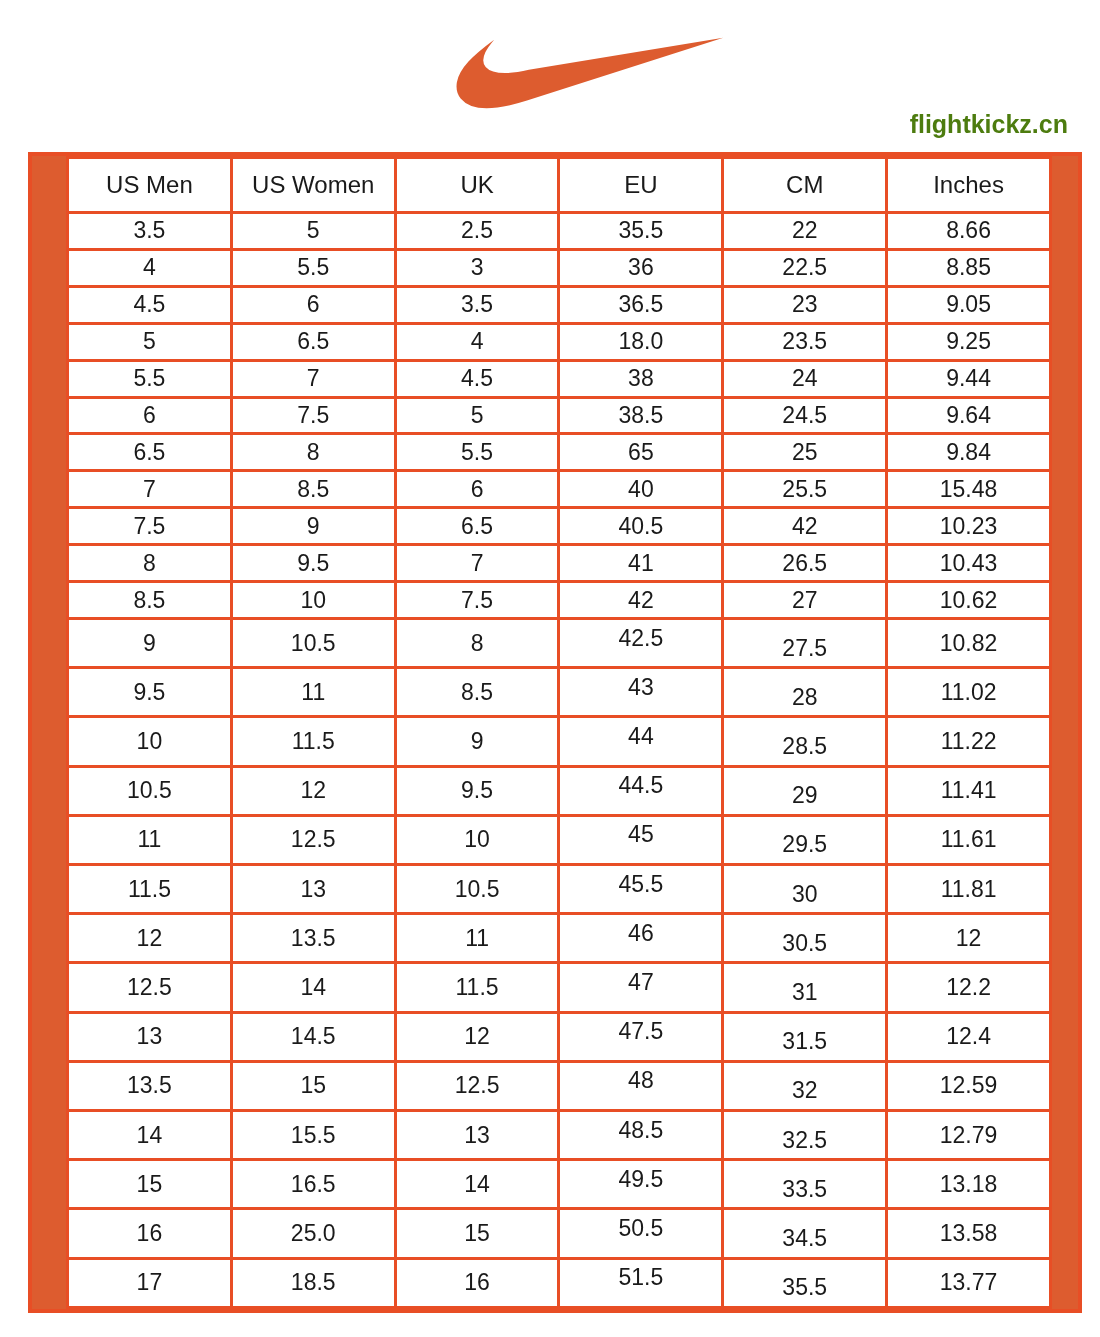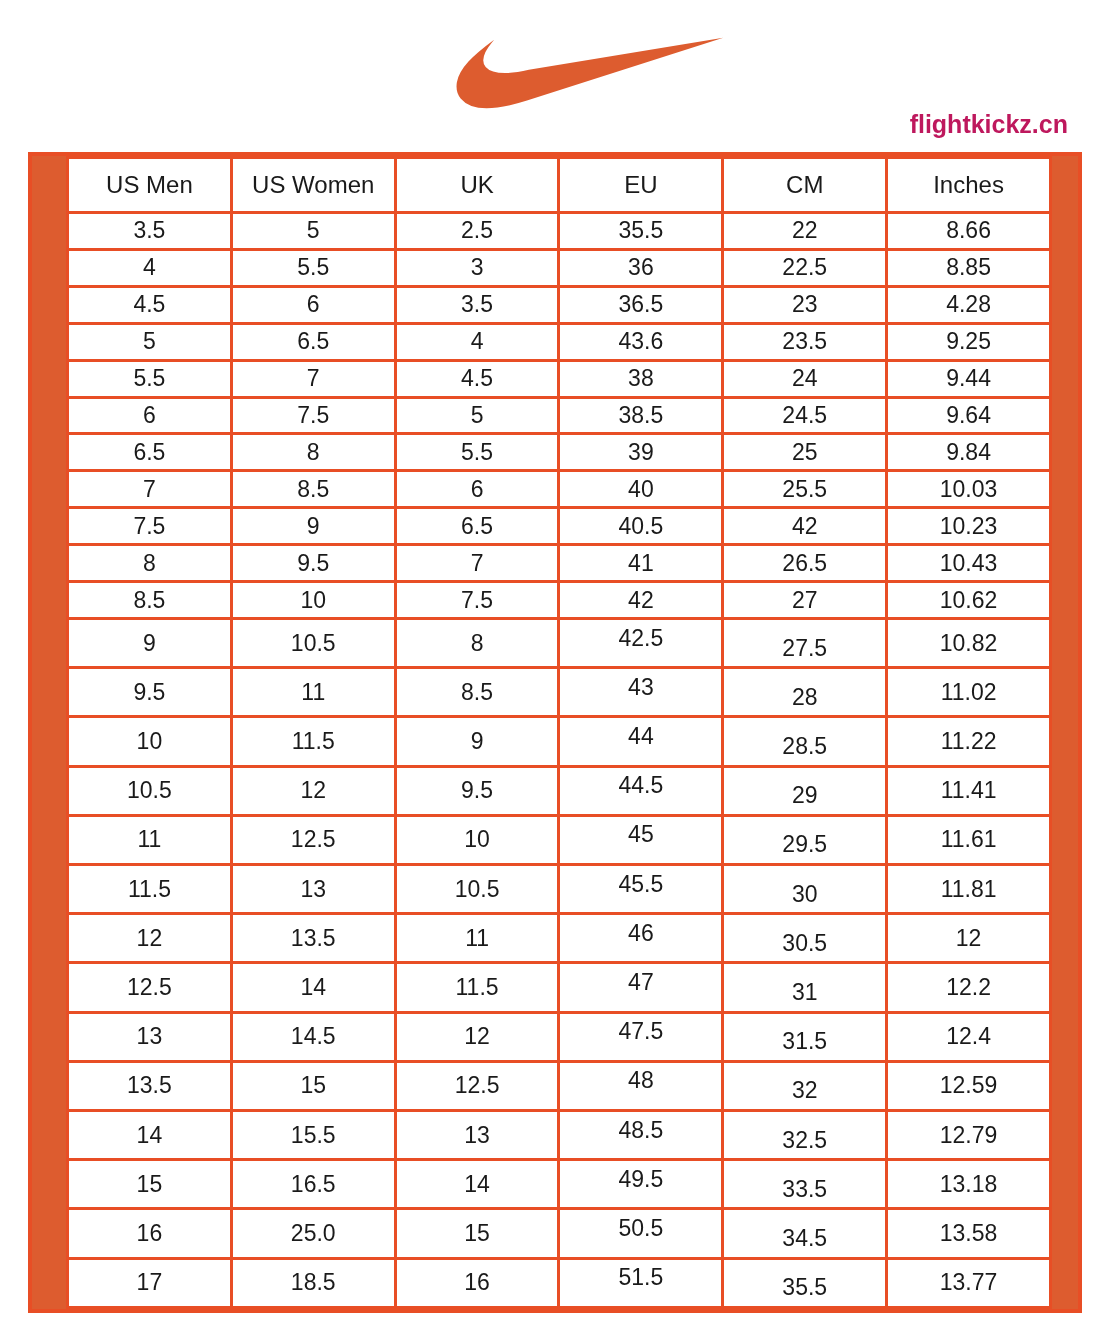--- a/index.html
+++ b/index.html
@@ -15,21 +15,21 @@
     overflow:hidden;
     font-family:"Liberation Sans", sans-serif;
     color:var(--ink);
   }
   .logo{
     position:absolute;left:455px;top:26px;width:270px;height:94px;
   }
   .logo svg{display:block;width:100%;height:100%;}
   .site{
     position:absolute;top:110px;right:32px;
-    font-size:25px;font-weight:600;letter-spacing:0px;color:#be185d;
+    font-size:25px;font-weight:600;letter-spacing:0px;color:#4d7c0f;
   }
   .table-frame{
     position:absolute;left:28px;top:152px;
     width:1054px;height:1161px;
     box-sizing:border-box;
     border:4px solid var(--orange-line);
     background:#fff;
     display:flex;
   }
   .accent-bar{background:var(--orange-fill);flex:0 0 auto;}
@@ -103,27 +103,27 @@
             <td>36</td>
             <td>22.5</td>
             <td>8.85</td>
           </tr>
           <tr>
             <td>4.5</td>
             <td>6</td>
             <td>3.5</td>
             <td>36.5</td>
             <td>23</td>
-            <td>4.28</td>
+            <td>9.05</td>
           </tr>
           <tr>
             <td>5</td>
             <td>6.5</td>
             <td>4</td>
-            <td>43.6</td>
+            <td>18.0</td>
             <td>23.5</td>
             <td>9.25</td>
           </tr>
           <tr>
             <td>5.5</td>
             <td>7</td>
             <td>4.5</td>
             <td>38</td>
             <td>24</td>
             <td>9.44</td>
@@ -133,31 +133,31 @@
             <td>7.5</td>
             <td>5</td>
             <td>38.5</td>
             <td>24.5</td>
             <td>9.64</td>
           </tr>
           <tr>
             <td>6.5</td>
             <td>8</td>
             <td>5.5</td>
-            <td>39</td>
+            <td>65</td>
             <td>25</td>
             <td>9.84</td>
           </tr>
           <tr>
             <td>7</td>
             <td>8.5</td>
             <td>6</td>
             <td>40</td>
             <td>25.5</td>
-            <td>10.03</td>
+            <td>15.48</td>
           </tr>
           <tr>
             <td>7.5</td>
             <td>9</td>
             <td>6.5</td>
             <td>40.5</td>
             <td>42</td>
             <td>10.23</td>
           </tr>
           <tr>

